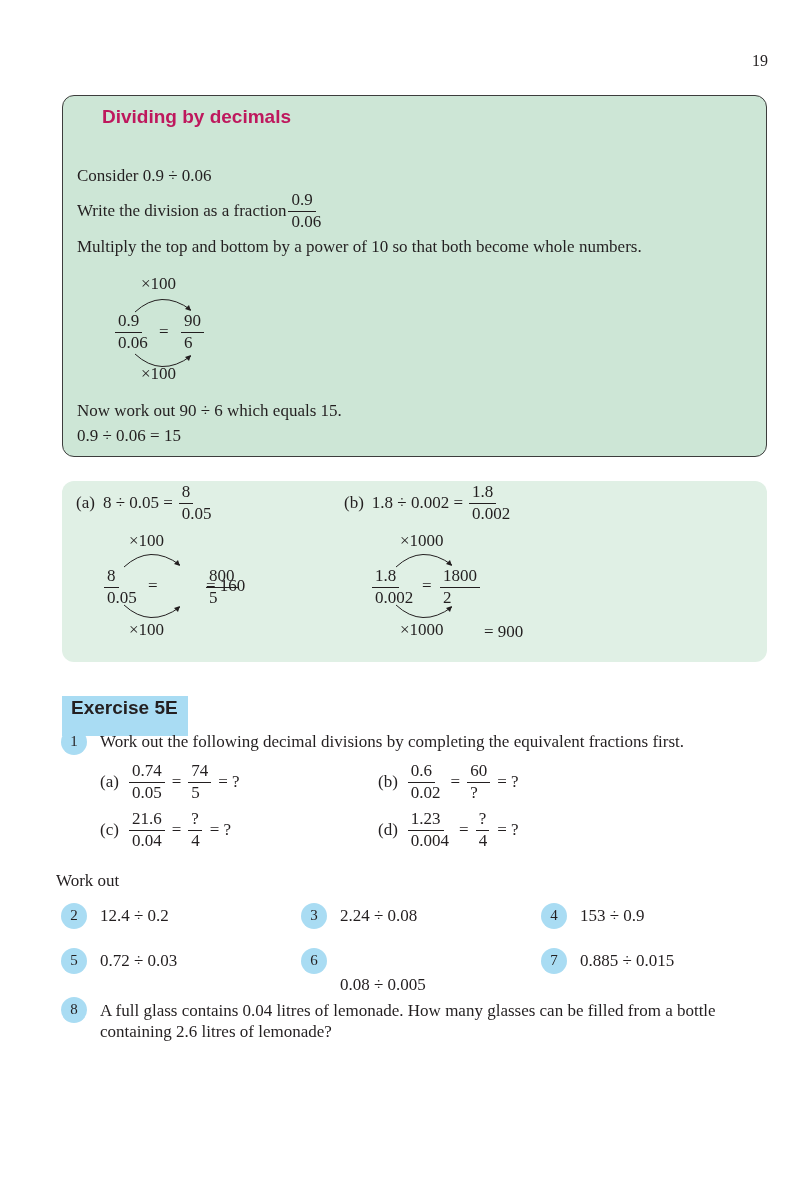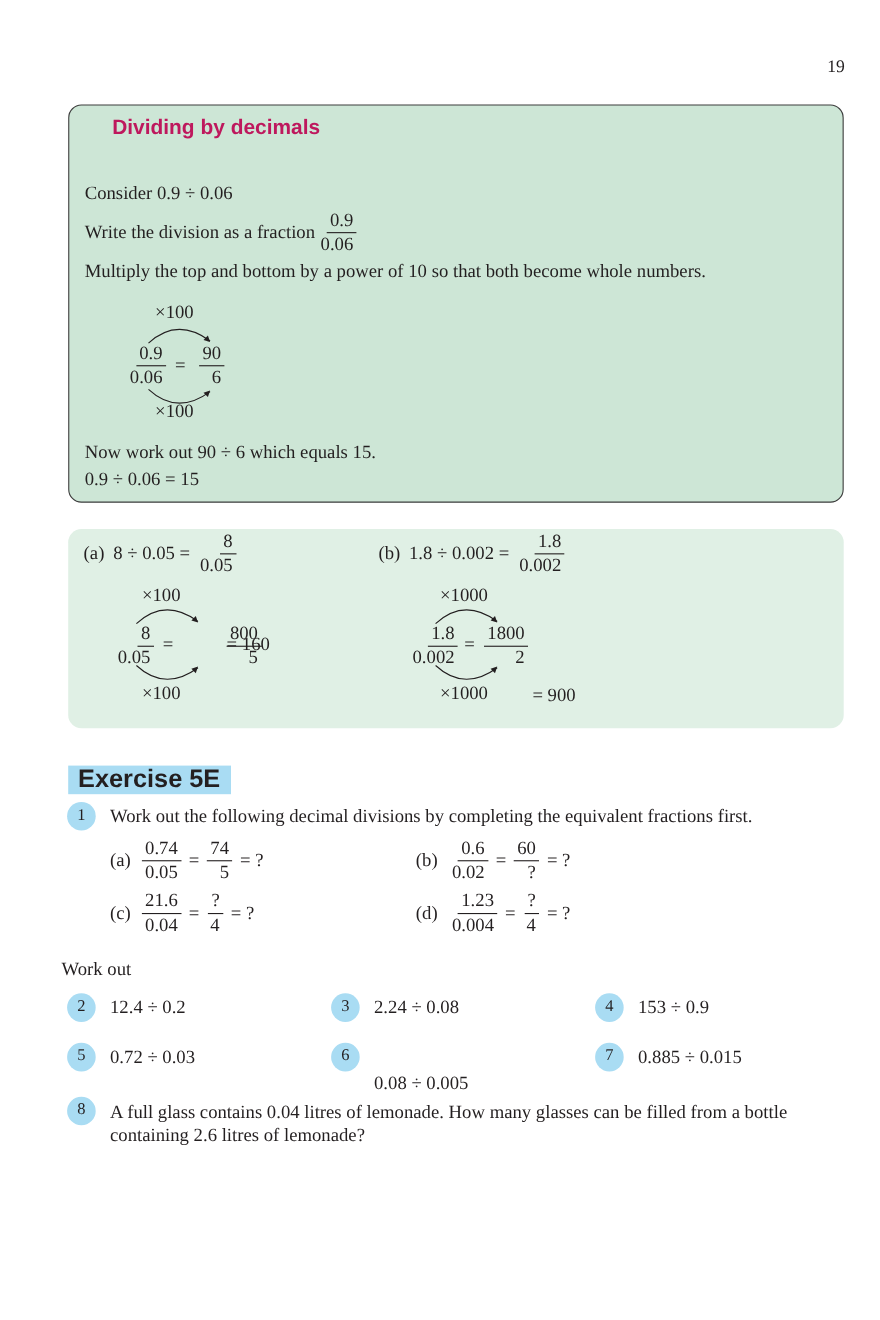--- a/index.html
+++ b/index.html
@@ -7,33 +7,33 @@
            font-family: "Liberation Serif", "DejaVu Serif", serif; color: #231f20; font-size: 17px; }
     .abs { position: absolute; }
     .page-number { top: 52px; right: 32px; font-size: 16px; }
 
     .key-box { left: 62px; top: 95px; width: 705px; height: 362px; background: #cde6d6;
                border: 1px solid #3d3d3d; border-radius: 12px; box-sizing: border-box; }
     .key-title { position: absolute; left: 14px; top: 10px; font-family: "Liberation Sans", "DejaVu Sans", sans-serif;
                  font-weight: bold; font-size: 19px; color: #be185d; margin-left: 25px; }
     .line { position: absolute; left: 14px; white-space: nowrap; font-size: 17px; }
 
-    .frac { display: inline-flex; flex-direction: column; align-items: flex-end; vertical-align: middle;
+    .frac { display: inline-flex; flex-direction: column; align-items: flex-start; vertical-align: middle;
             line-height: 1.1; margin: 0 2px; }
     .frac .num { padding: 0 3px 1px; border-bottom: 1px solid #231f20; }
     .frac .den { padding: 1px 3px 0; }
 
     .ex-box { left: 62px; top: 481px; width: 705px; height: 181px; background: #e0f0e5; border-radius: 12px; }
 
     .diagram { position: absolute; }
     .diagram .arrow { position: absolute; }
     .diagram .lbl { position: absolute; white-space: nowrap; font-size: 17px; }
 
-    .ex-heading { left: 62px; top: 696px; background: #a9dcf3; padding: 0 10px 0 9px; height: 26px; line-height: 23px;
-                  font-family: "Liberation Sans", "DejaVu Sans", sans-serif; font-weight: bold; font-size: 23px; }
+    .ex-heading { left: 62px; top: 696px; background: #a9dcf3; padding: 0 10px 0 9px; height: 40px; line-height: 23px;
+                  font-family: "Liberation Sans", "DejaVu Sans", sans-serif; font-weight: bold; font-size: 19px; }
 
     .qnum { width: 26px; height: 26px; border-radius: 50%; background: #a9dcf3; text-align: center;
             line-height: 24px; font-size: 15px; }
     .qtext { white-space: nowrap; font-size: 17px; }
     .sub { white-space: nowrap; font-size: 17px; display: flex; align-items: center; }
     .sub .part { margin-right: 8px; }
     .sub .op { margin: 0 5px; }
   </style>
 </head>
 <body>

